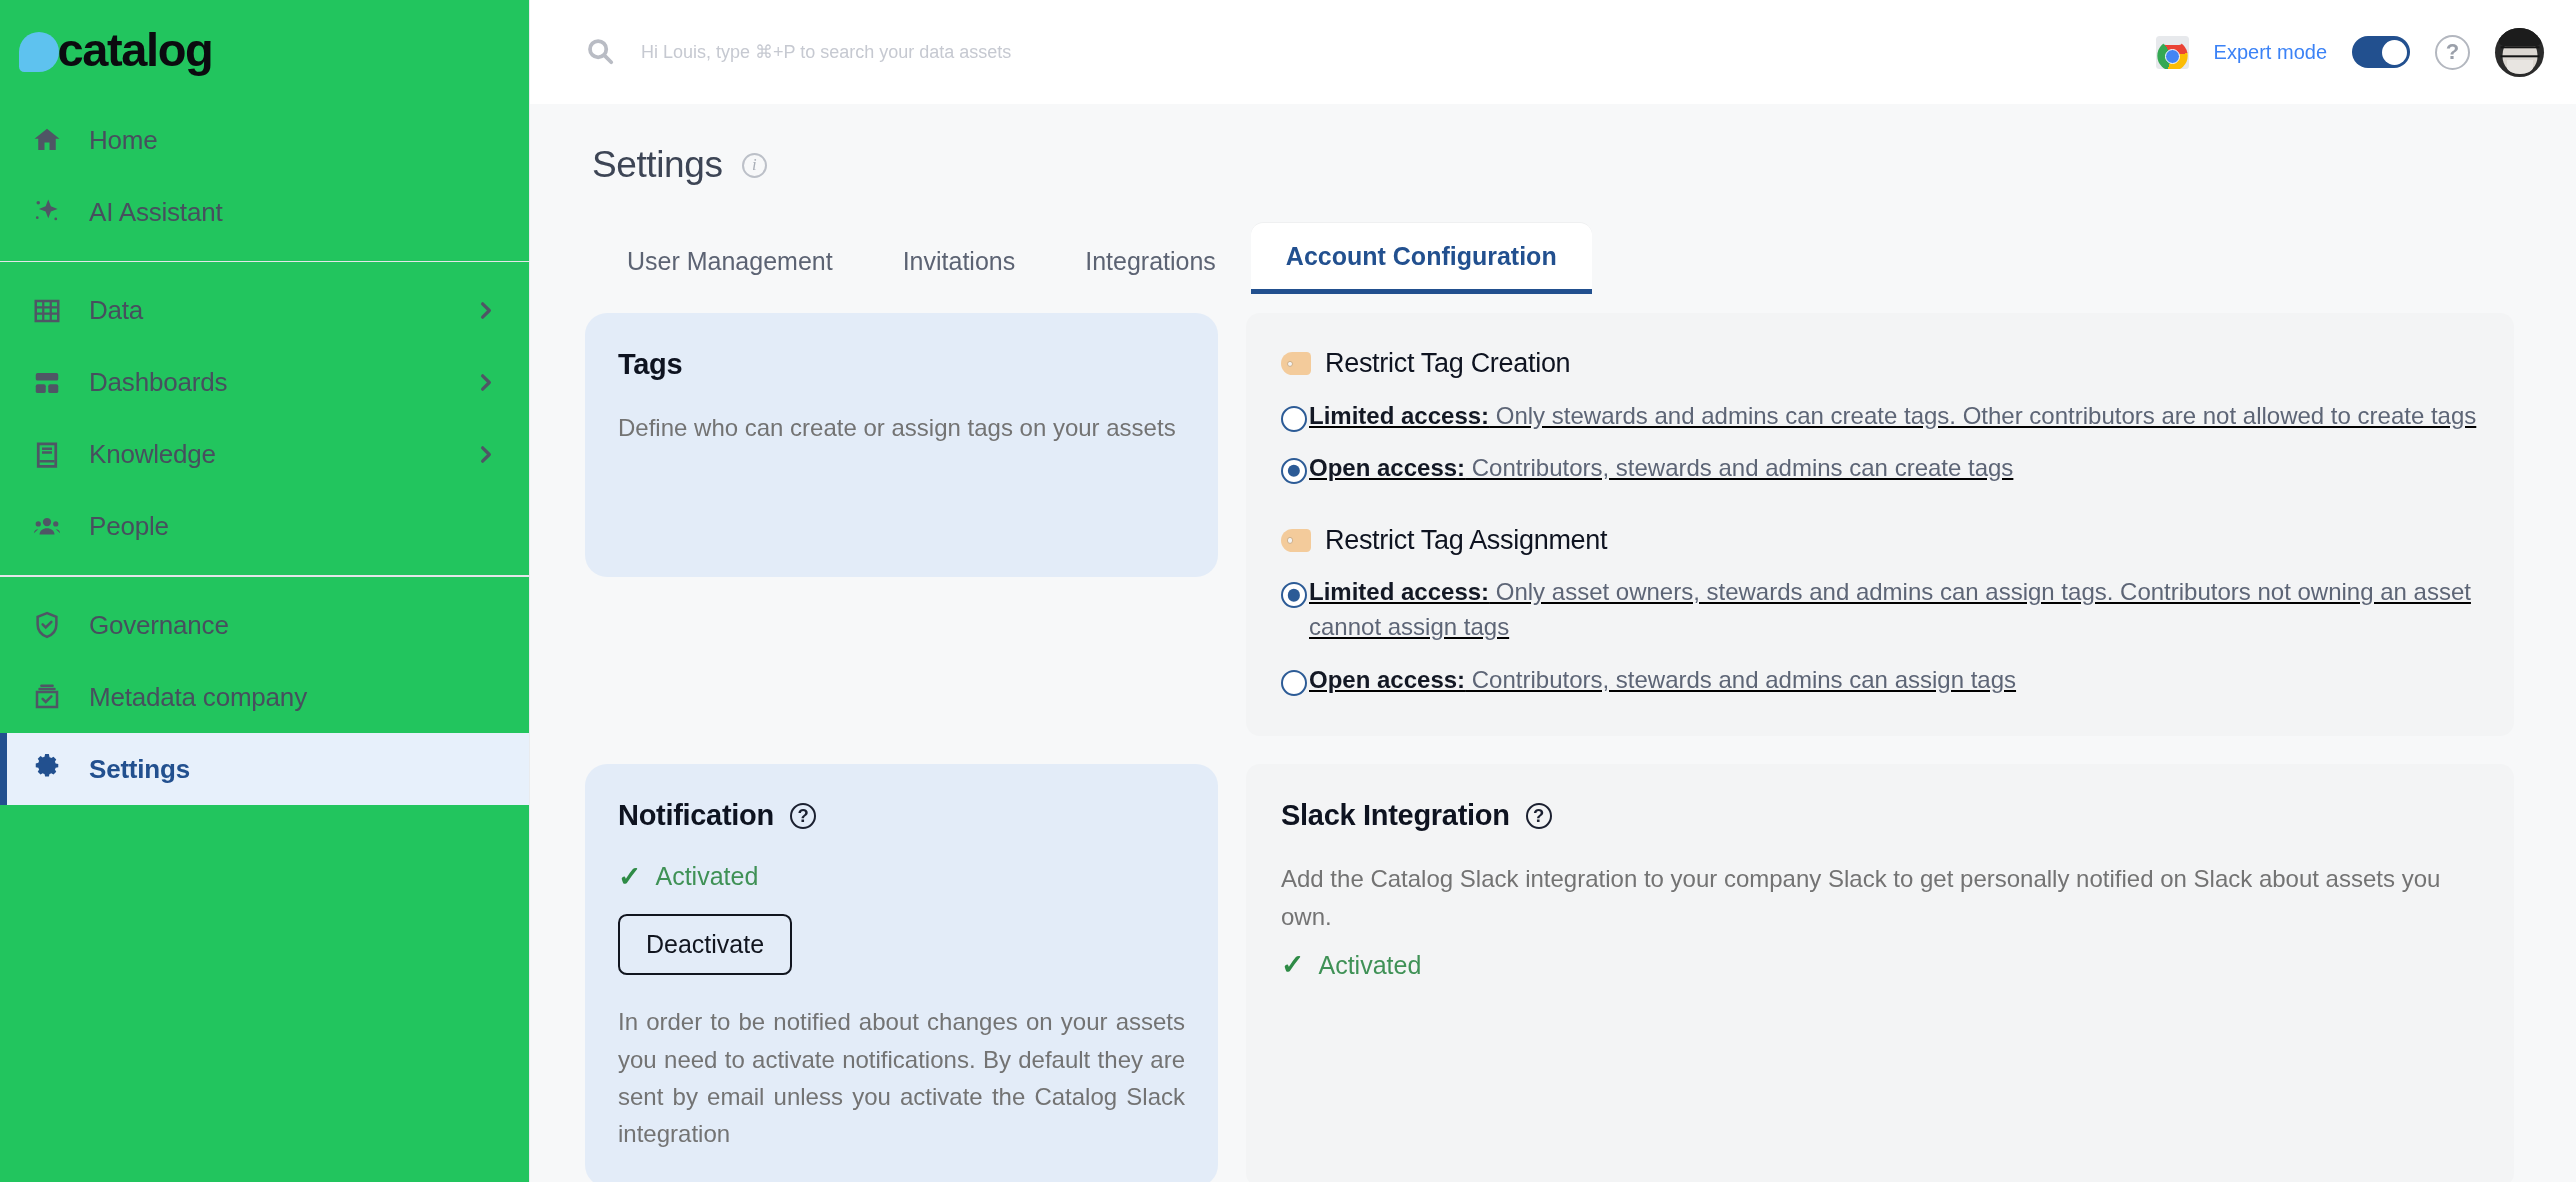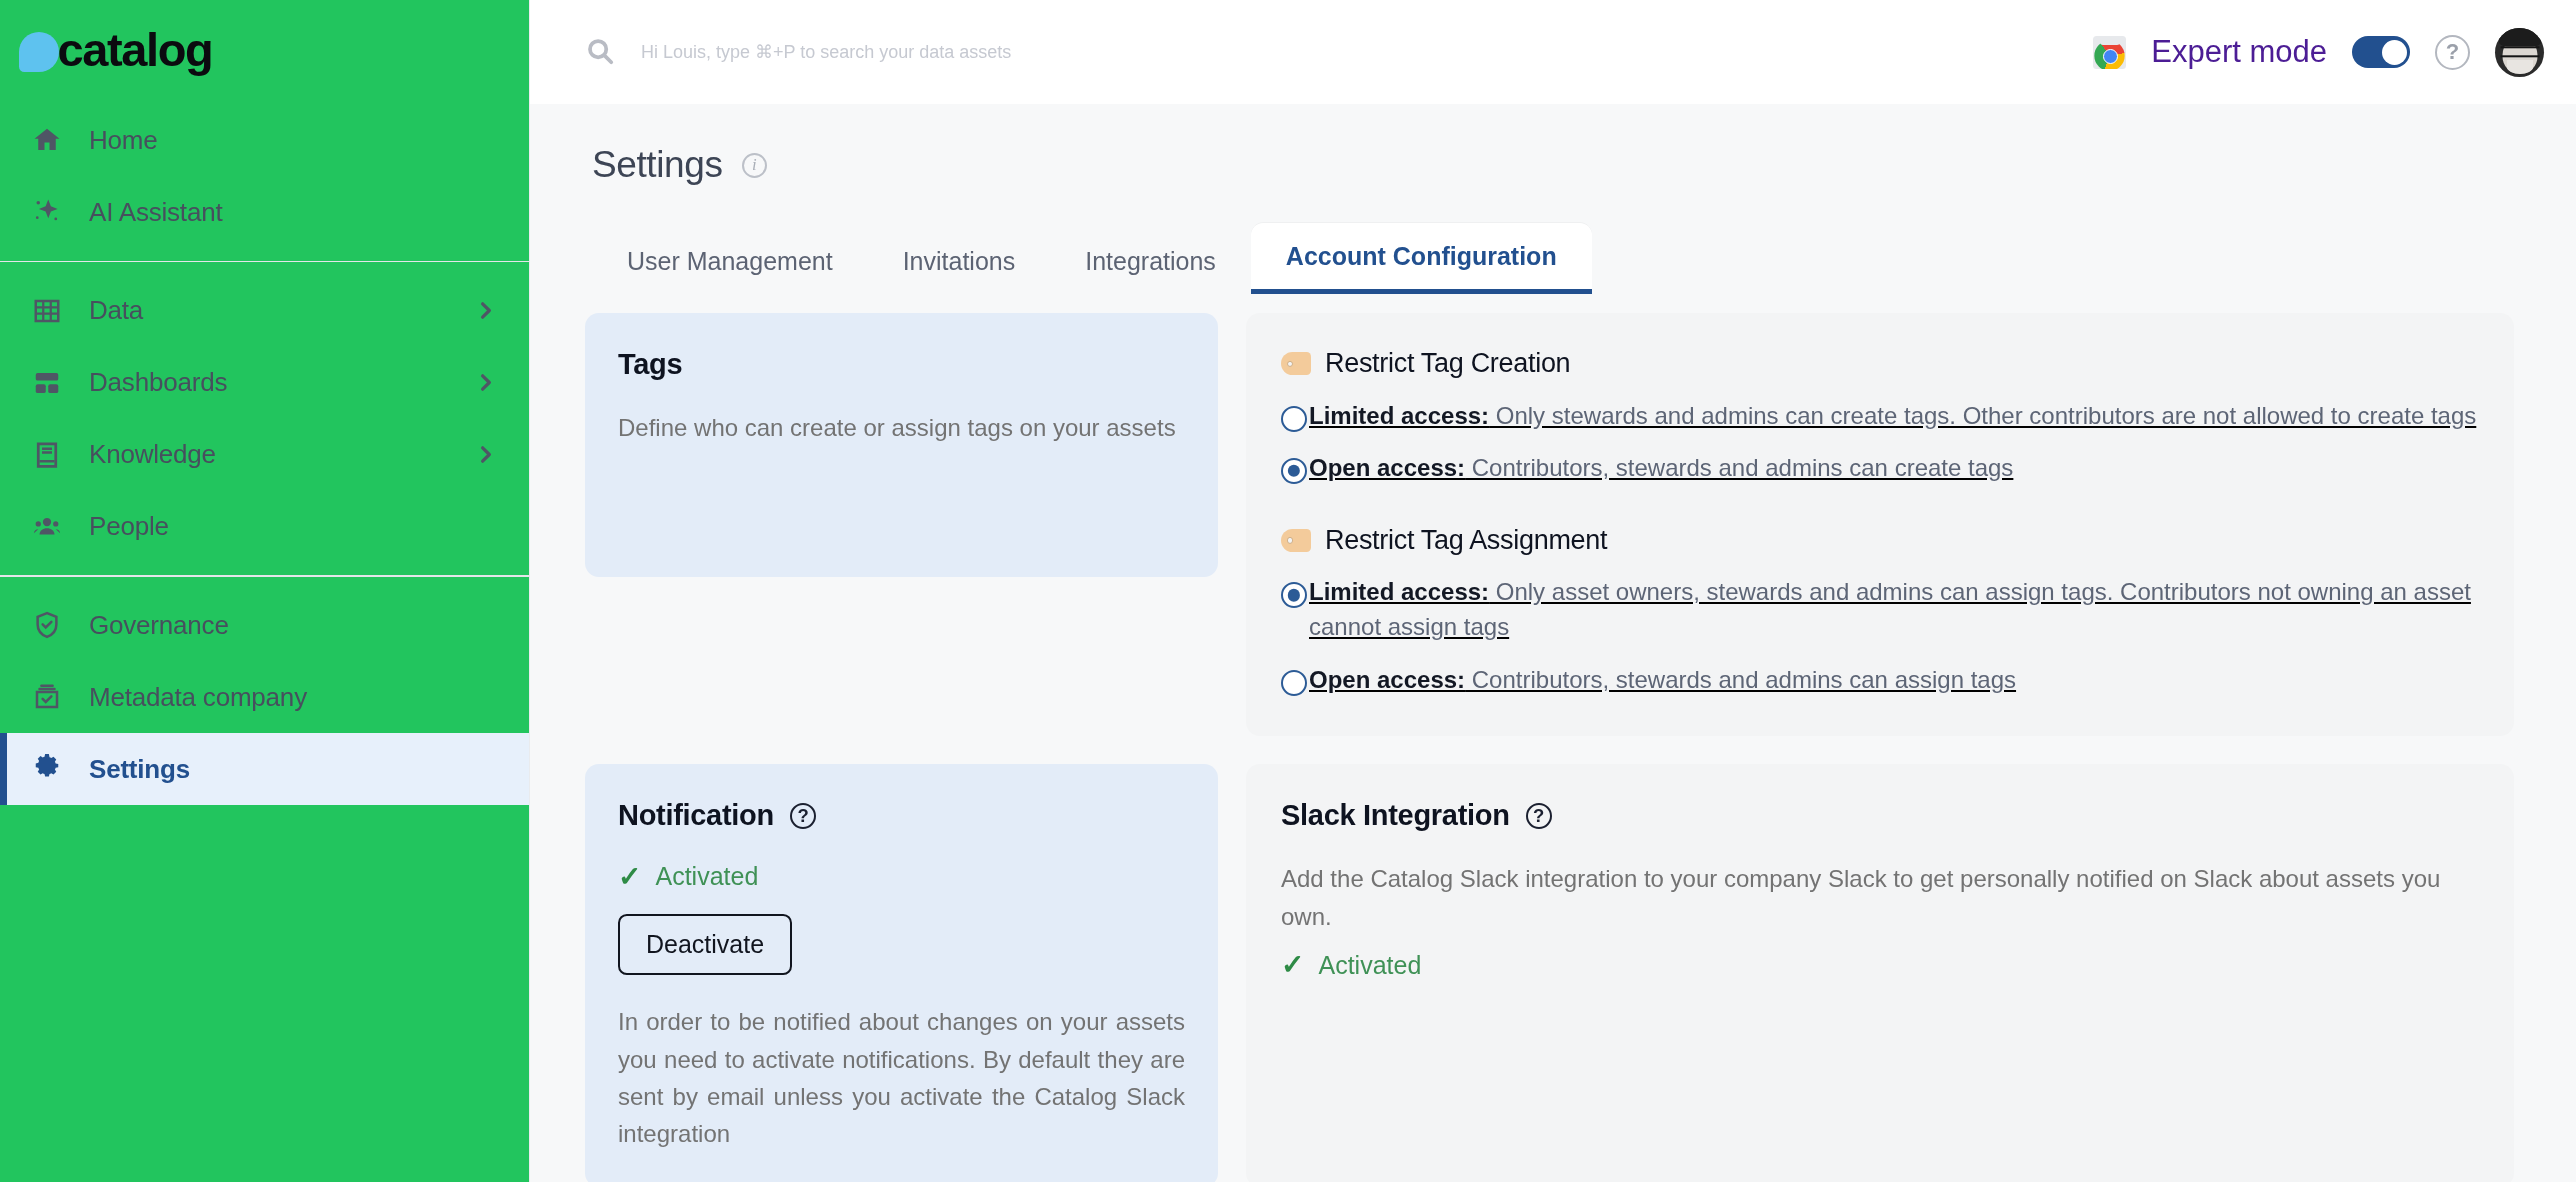--- a/index.html
+++ b/index.html
@@ -86,21 +86,21 @@
     width: 33px; height: 33px; border-radius: 3.5px;
     background: #e7e9ec; position: relative; overflow: hidden; flex: 0 0 33px;
   }
   .chrome-icon .cr-red { position: absolute; inset: 0; background:
       conic-gradient(from -35deg, #ea4335 0deg 115deg, #fbbc05 115deg 235deg, #34a853 235deg 360deg);
     border-radius: 50%; transform: scale(0.92) translateY(3.5px); }
   .chrome-icon .cr-blue { position: absolute; left: 9.7px; top: 13px; width: 15px; height: 15px;
     border-radius: 50%; background: #4285f4; border: 1.8px solid #fff; }
   .chrome-icon .cr-bar { position: absolute; left: 7px; top: 3.5px; width: 19.4px; height: 6.2px;
     background: #e7e9ec; border-radius: 3.5px; }
-  .expert-label { font-size: 31px; color: #4c1d95; white-space: nowrap; }
+  .expert-label { font-size: 20px; color: #3b82f6; white-space: nowrap; }
   .toggle {
     width: 58px; height: 32px; border-radius: 16px; background: #22508f;
     position: relative; cursor: pointer; flex: 0 0 58px;
   }
   .toggle .knob {
     position: absolute; right: 3.5px; top: 3.5px;
     width: 25px; height: 25px; border-radius: 50%; background: #fff;
   }
   .help-icon {
     width: 35px; height: 35px; border-radius: 50%;
@@ -159,21 +159,21 @@
   }
 
   .grid {
     display: grid;
     grid-template-columns: 633px 1fr;
     gap: 28px;
     margin-top: 19.4px;
     align-items: start;
   }
   .card-blue {
-    background: #e3ecf8; border-radius: 14px;
+    background: #e3ecf8; border-radius: 22px;
     padding: 35px 33px;
   }
   .card-gray {
     background: #f3f4f5; border-radius: 14px;
     padding: 35px 35px 39px 35px;
   }
   .card-title {
     font-size: 29px; font-weight: 700; color: #0e1320; letter-spacing: -0.3px;
     display: flex; align-items: center; gap: 16px;
   }

